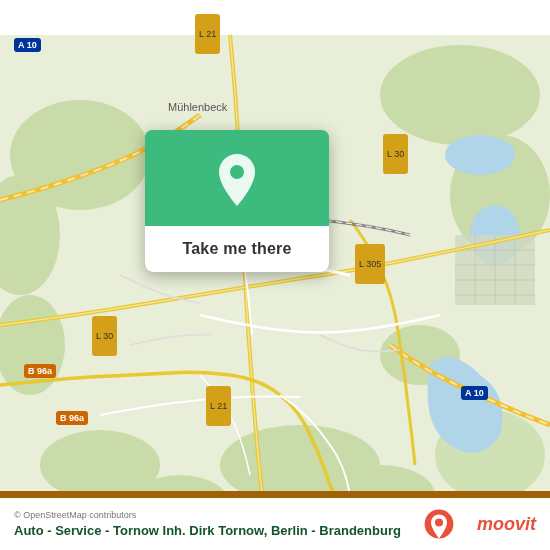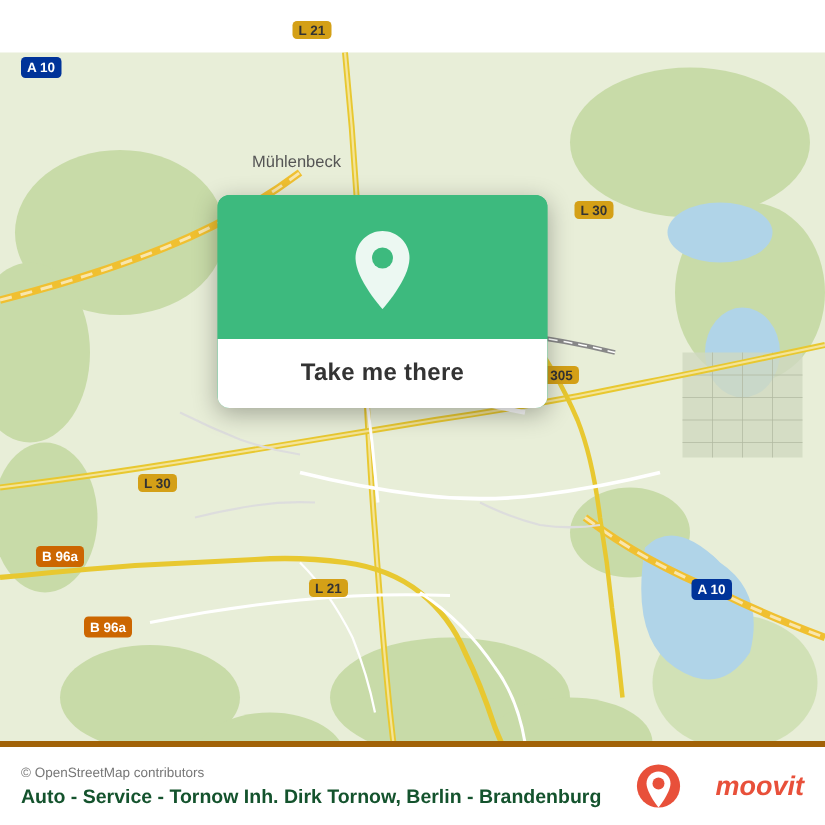--- a/index.html
+++ b/index.html
@@ -24,21 +24,21 @@
       height: 100%;
       position: absolute;
       top: 0; left: 0;
     }
 
     
     #info-card {
       position: absolute;
       top: 130px;
       left: 145px;
-      width: 220px;
+      width: 184px;
       background: #3dba7e;
       border-radius: 8px;
       overflow: hidden;
       box-shadow: 0 4px 16px rgba(0,0,0,0.3);
     }
 
     #card-icon-area {
       background: #3dba7e;
       display: flex;
       justify-content: center;
@@ -64,21 +64,21 @@
     }
 
     
     #bottom-bar {
       position: absolute;
       bottom: 0;
       left: 0;
       width: 100%;
       background: white;
       padding: 10px 14px 10px 14px;
-      border-top: 4px solid #a16207;
+      border-top: 7px solid #a16207;
       display: flex;
       align-items: center;
       justify-content: space-between;
     }
 
     #bottom-info {
       flex: 1;
     }
 
     #attribution {
@@ -109,22 +109,22 @@
       font-weight: 700;
       color: #e8503a;
       font-style: italic;
     }
 
     
     .road-badge {
       position: absolute;
       border-radius: 3px;
       font-size: 9px;
-      font-weight: 700;
-      padding: 1px 4px;
+      font-weight: 400;
+      padding: 15px 4px;
       color: white;
     }
     .road-yellow {
       background: #d4a017;
       color: #333;
     }
   </style>
 </head>
 <body>
 

